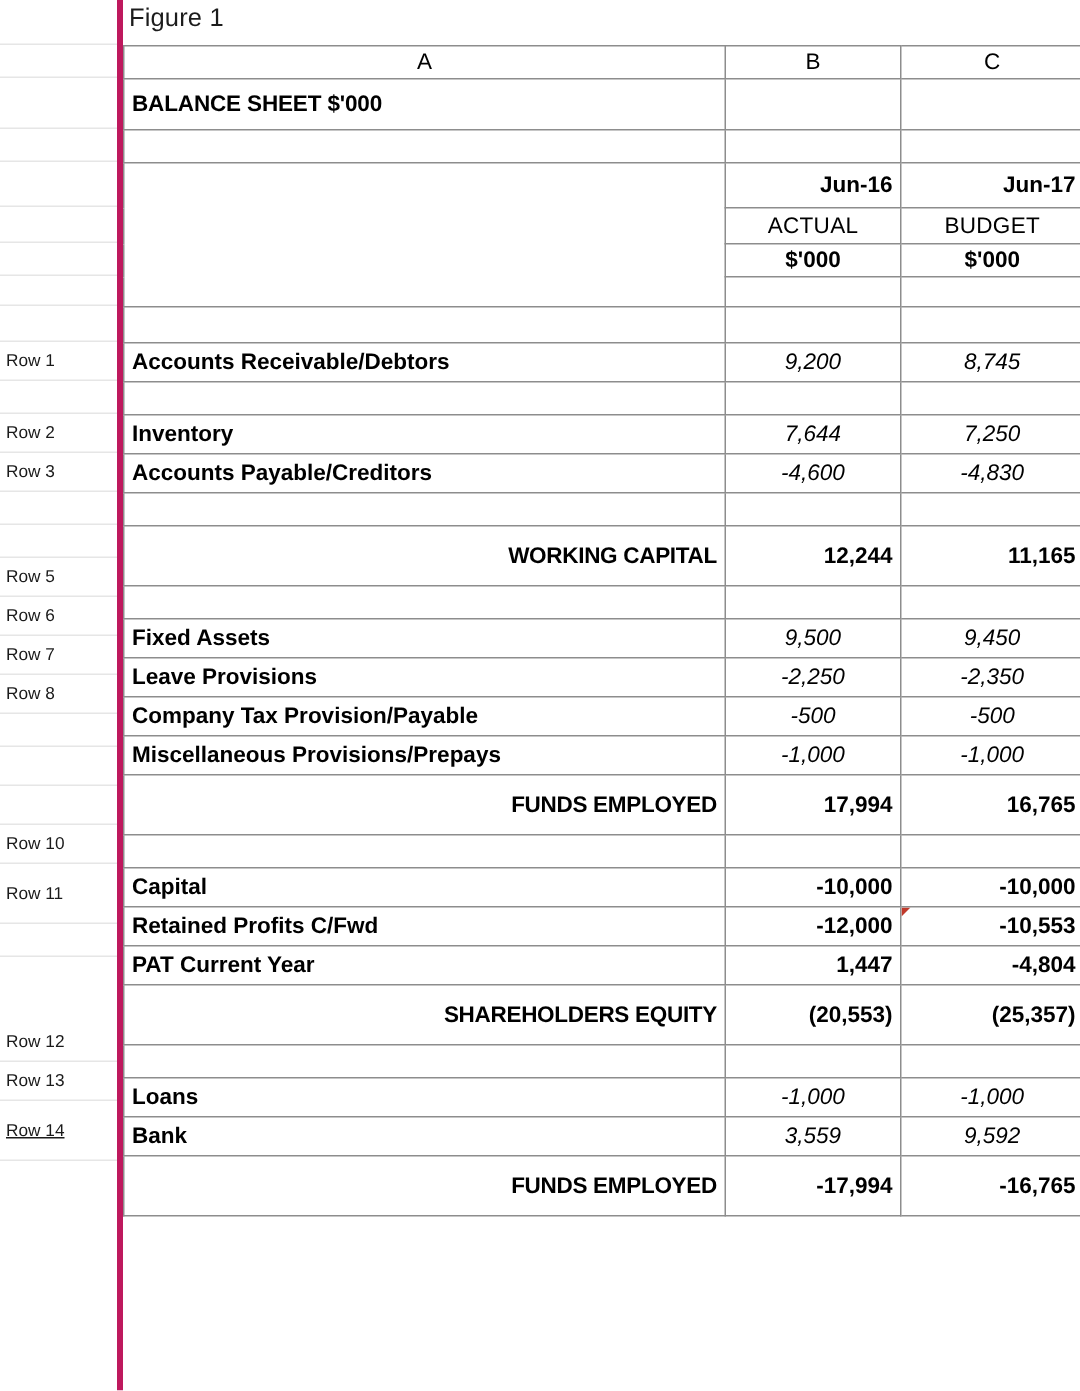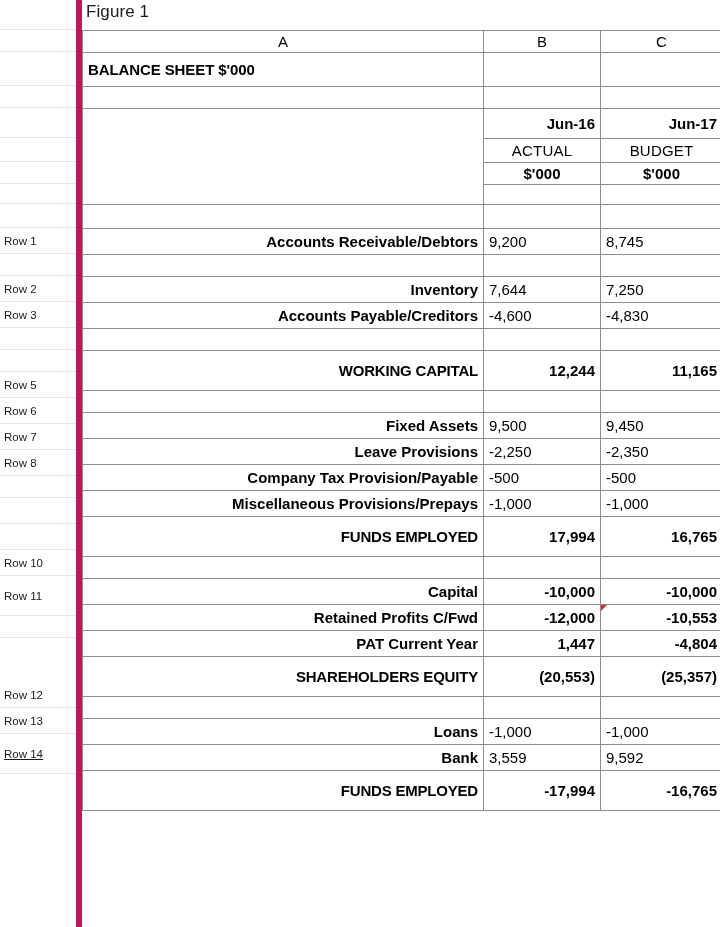--- a/index.html
+++ b/index.html
@@ -23,21 +23,21 @@
   }
 
   
   #gutter {
     position: absolute;
     left: 0;
     top: 0;
     width: 82px;
     height: 927px;
     background: #ffffff;
-    border-right: 6px solid #be185d;
+    border-right: 4px solid #be185d;
     box-sizing: border-box;
   }
   .gutter-row {
     position: relative;
     box-sizing: border-box;
     border-bottom: 1px solid #e6e6e6;
     font-size: 11.5px;
     color: #1a1a1a;
     padding-left: 4px;
     display: flex;
@@ -85,22 +85,22 @@
   tr.colhdr td {
     height: 22px;
     text-align: center;
     font-size: 14px;
     color: #2b2b2b;
     border: 1px solid #7a7a7a;
     background: #ffffff;
   }
 
   
-  .lbl       { text-align: right; font-weight: bold; font-size: 14.5px; }
-  .num       { text-align: left; font-size: 16px; }
+  .lbl       { font-weight: bold; font-size: 14.5px; }
+  .num       { text-align: center; font-size: 16px; font-style: italic; }
   .num-b     { text-align: right; font-size: 16px; font-weight: bold; }
   .tot-lbl   { text-align: right; font-weight: bold; font-size: 21px; letter-spacing: -.2px; }
   .tot-num   { text-align: right; font-weight: bold; font-size: 20px; }
   .title-cell{ text-align: left; font-weight: bold; font-size: 19px; letter-spacing: -.1px; }
 
   .dark      { background: #2e2e2e; border-color: #2e2e2e; }
   .hatch {
     background-color: #d8d8d8;
     background-image: repeating-linear-gradient(
       135deg,

